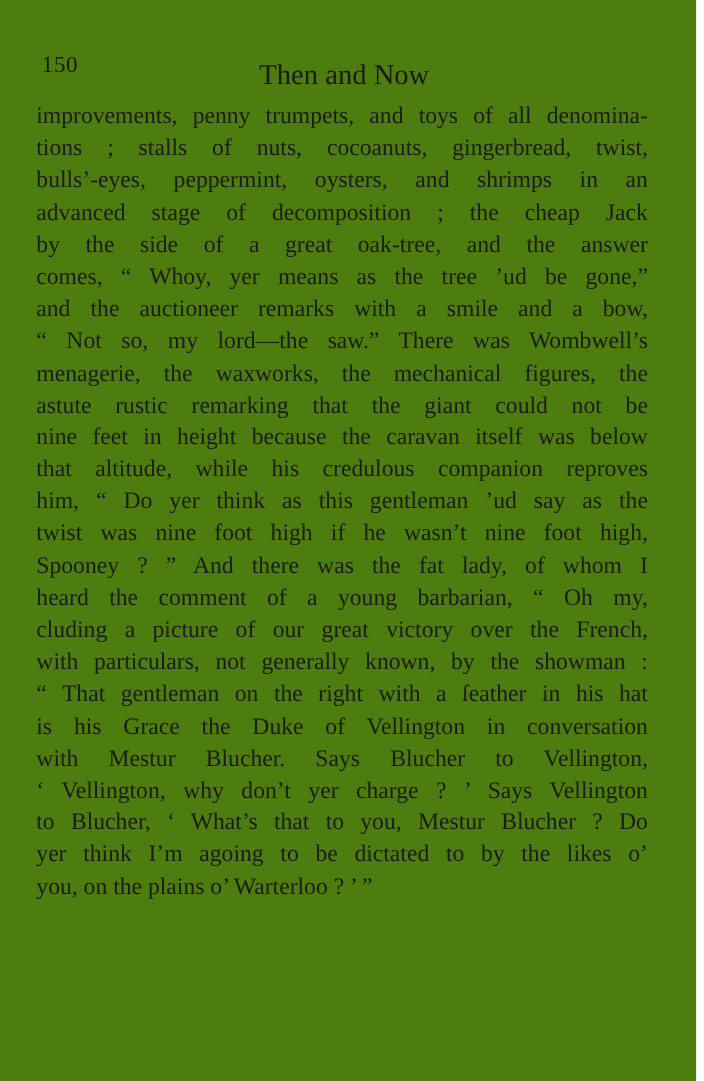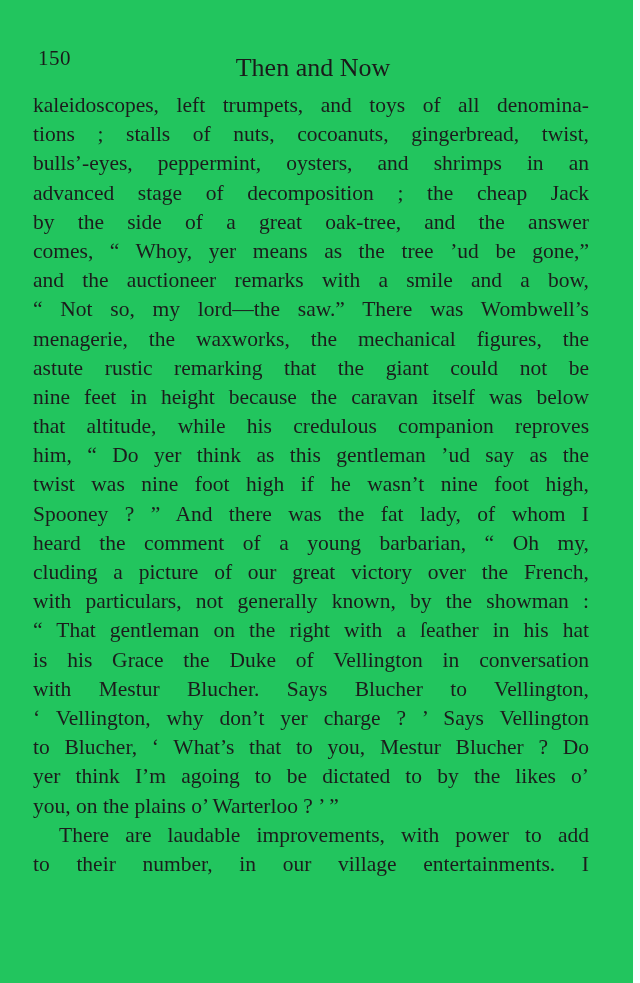--- a/index.html
+++ b/index.html
@@ -12,21 +12,21 @@
       background: #ffffff;
       overflow: hidden;
       position: relative;
     }
     .page {
       position: absolute;
       left: 0;
       top: 0;
       width: 633px;
       height: 983px;
-      background: #22c55e;
+      background: #4d7c0f;
     }
     .edge {
       position: absolute;
       left: 633px;
       top: 0;
       width: 7px;
       height: 983px;
       background: #fdfdfd;
     }
     .running-head {
@@ -82,21 +82,21 @@
 <body>
 
 <div class="page">
   <div class="running-head">
     <span class="folio">150</span>
     <div class="title">Then and Now</div>
   </div>
 
   <div class="body-text">
     <div>
-      <span class="line">kaleidoscopes, left trumpets, and toys of all denomina-</span>
+      <span class="line">improvements, penny trumpets, and toys of all denomina-</span>
       <span class="line">tions ;  stalls of nuts, cocoanuts, gingerbread, twist,</span>
       <span class="line">bulls’-eyes, peppermint, oysters, and shrimps in an</span>
       <span class="line">advanced stage of decomposition ; the cheap Jack</span>
       <span class="line">by the side of a great oak-tree, and the answer</span>
       <span class="line">comes, “ Whoy, yer means as the tree ’ud be gone,”</span>
       <span class="line">and the auctioneer remarks with a smile and a bow,</span>
       <span class="line">“ Not so, my lord—the saw.”  There was Wombwell’s</span>
       <span class="line">menagerie, the waxworks, the mechanical figures, the</span>
       <span class="line">astute rustic remarking that the giant could not be</span>
       <span class="line">nine feet in height because the caravan itself was below</span>
@@ -108,19 +108,15 @@
       <span class="line">cluding a picture of our great victory over the French,</span>
       <span class="line">with particulars, not generally known, by the showman :</span>
       <span class="line">“ That gentleman on the right with a ſeather in his hat</span>
       <span class="line">is his Grace the Duke of Vellington in conversation</span>
       <span class="line">with Mestur Blucher.  Says Blucher to Vellington,</span>
       <span class="line">‘ Vellington, why don’t yer charge ? ’  Says Vellington</span>
       <span class="line">to Blucher, ‘ What’s that to you, Mestur Blucher ?  Do</span>
       <span class="line">yer think I’m agoing to be dictated to by the likes o’</span>
       <span class="line last">you, on the plains o’ Warterloo ? ’ ”</span>
     </div>
-    <div>
-      <span class="line indent">There are laudable improvements, with power to add</span>
-      <span class="line">to their number, in our village entertainments.   I</span>
-    </div>
   </div>
 </div>
 <div class="edge"></div>
 
 </body></html>

